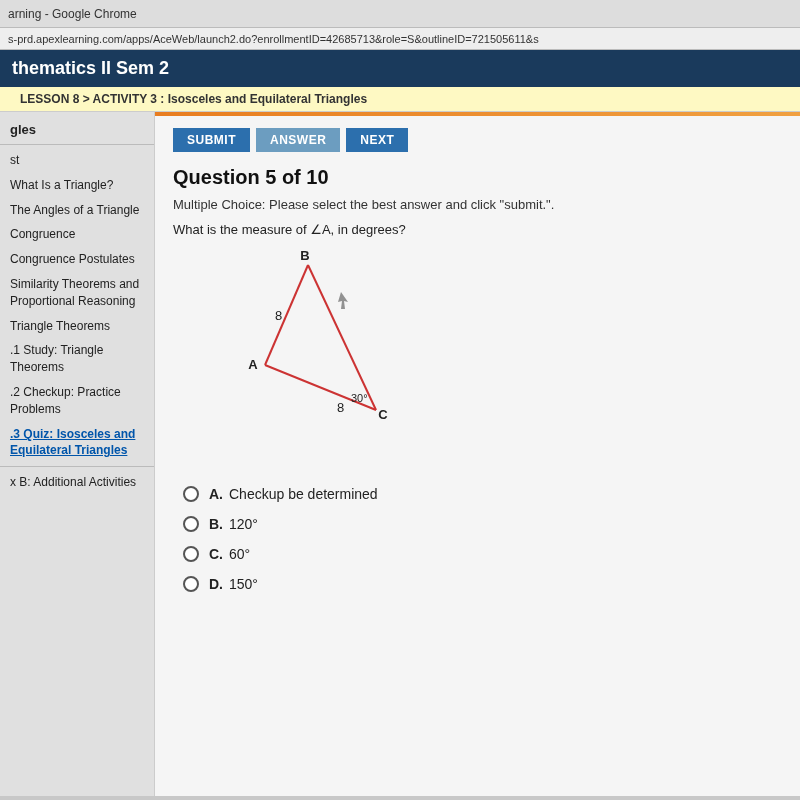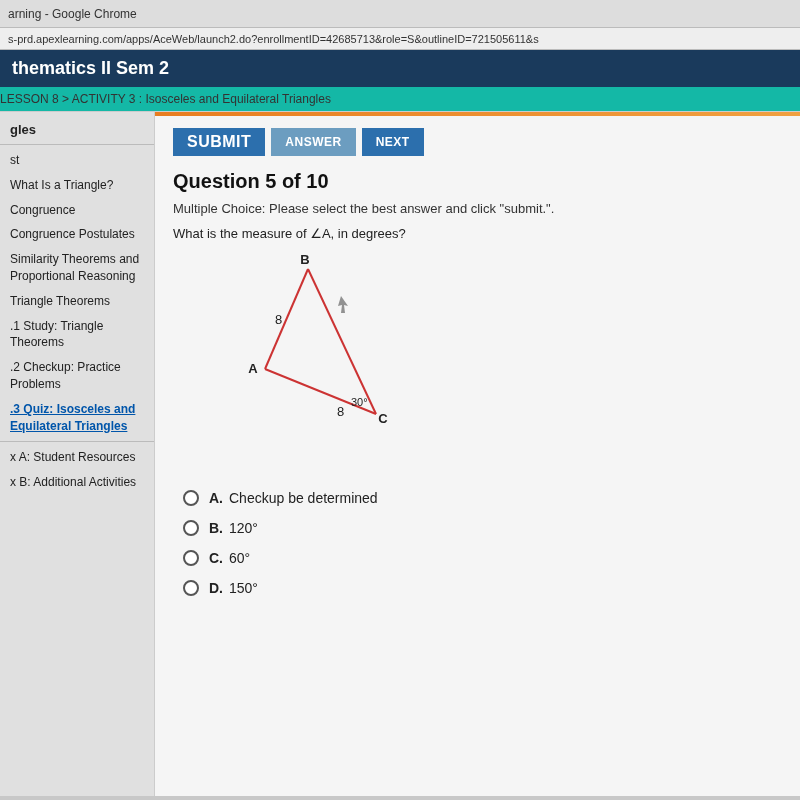--- a/index.html
+++ b/index.html
@@ -42,25 +42,26 @@
     .app-header {
       background: #1a3a5c;
       color: white;
       padding: 8px 12px;
       font-size: 18px;
       font-weight: bold;
     }
 
     
     .breadcrumb-bar {
-      background: #14b8a6;
+      background: #fef9c3;
       border-bottom: 1px solid #ccc;
-      padding: 5px 0;
+      padding: 5px 20px;
       font-size: 12px;
       color: #333;
+      font-weight: bold;
     }
 
     
     .main-layout {
       display: flex;
       height: calc(800px - 28px - 22px - 38px - 28px);
     }
 
     
     .sidebar {
@@ -117,21 +118,21 @@
     .toolbar {
       display: flex;
       gap: 6px;
       margin-bottom: 14px;
     }
     .btn-submit {
       background: #2c6fad;
       color: white;
       border: none;
       padding: 5px 14px;
-      font-size: 16px;
+      font-size: 12px;
       font-weight: bold;
       cursor: pointer;
       letter-spacing: 0.5px;
     }
     .btn-answer {
       background: #6c9dc0;
       color: white;
       border: none;
       padding: 5px 14px;
       font-size: 12px;
@@ -221,20 +222,23 @@
   <div class="sidebar">
     <div class="sidebar-section-title">gles</div>
     <hr class="sidebar-divider">
     <div class="sidebar-item">
       <span>st</span>
     </div>
     <div class="sidebar-item">
       <span>What Is a Triangle?</span>
     </div>
     <div class="sidebar-item">
+      <span>The Angles of a Triangle</span>
+    </div>
+    <div class="sidebar-item">
       <span>Congruence</span>
     </div>
     <div class="sidebar-item">
       <span>Congruence Postulates</span>
     </div>
     <div class="sidebar-item">
       <span>Similarity Theorems and Proportional Reasoning</span>
     </div>
     <div class="sidebar-item">
       <span>Triangle Theorems</span>
@@ -242,23 +246,20 @@
     <div class="sidebar-item">
       <span>.1 Study: Triangle Theorems</span>
     </div>
     <div class="sidebar-item">
       <span>.2 Checkup: Practice Problems</span>
     </div>
     <div class="sidebar-item active">
       <span>.3 Quiz: Isosceles and Equilateral Triangles</span>
     </div>
     <hr class="sidebar-divider">
-    <div class="sidebar-item">
-      <span>x A: Student Resources</span>
-    </div>
     <div class="sidebar-item">
       <span>x B: Additional Activities</span>
     </div>
   </div>
 
   <div class="content-area">
     <div class="accent-bar"></div>
     <div class="content-inner">
 
       <div class="toolbar">

